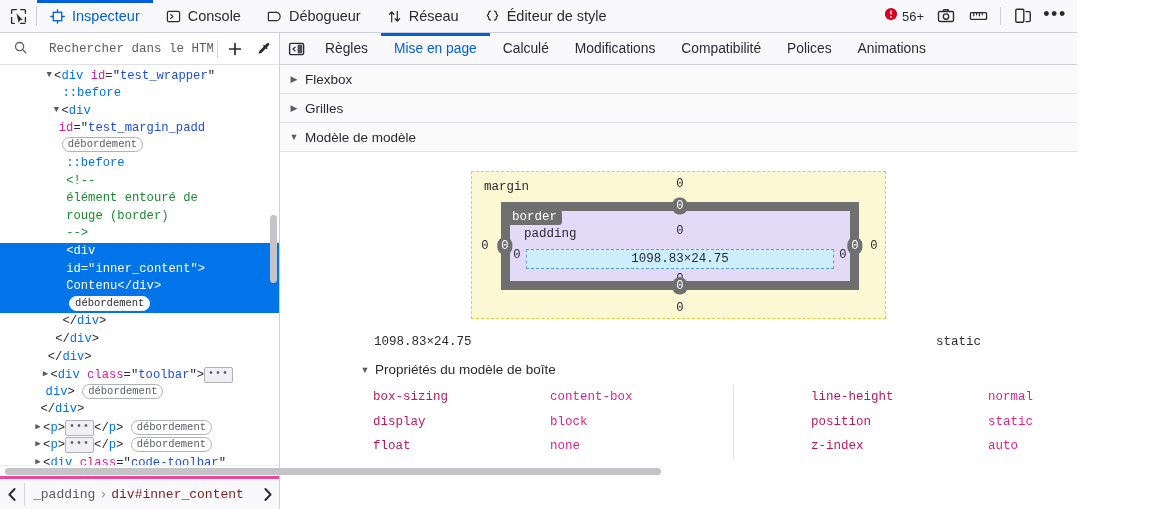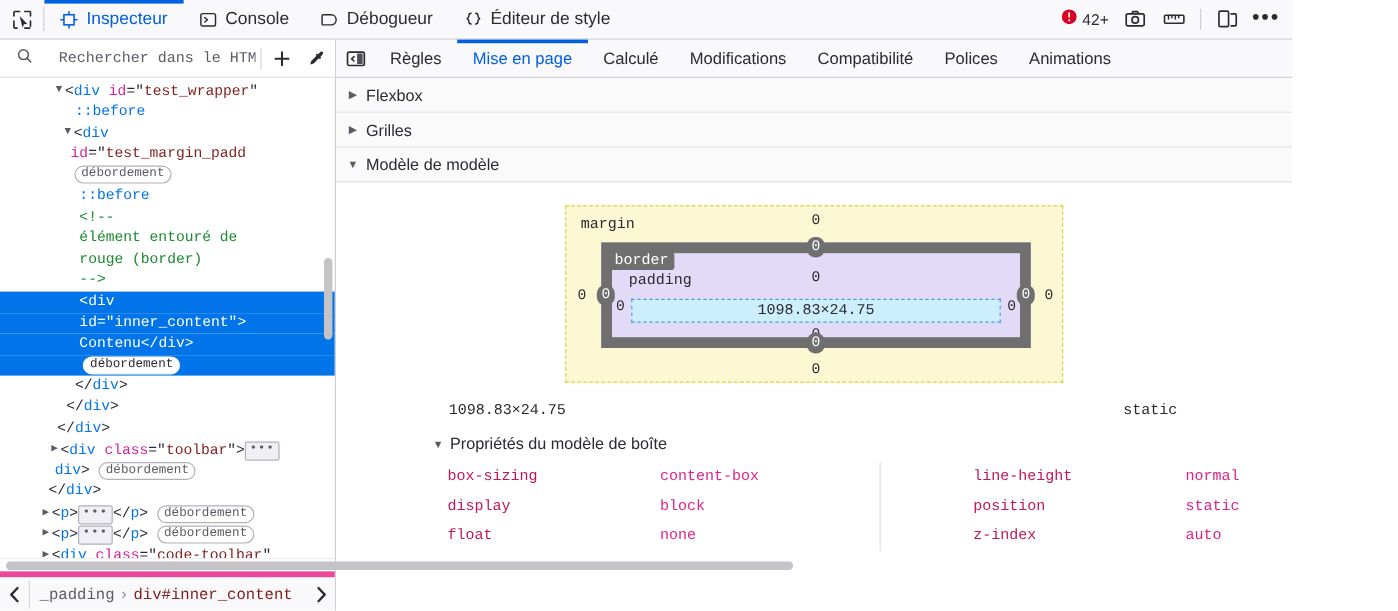--- a/index.html
+++ b/index.html
@@ -86,21 +86,21 @@
   .mrow.sel { background:#0074e8; color:#fff; }
   .mrow.sel .tag, .mrow.sel .attr, .mrow.sel .val, .mrow.sel .punct, .mrow.sel .txt { color:#fff; }
   .mrow.sel .badge { background:#fff; color:#2b2a33; border-color:#fff; }
   .ind { display:inline-block; }
   .twisty {
     display:inline-block; width:10px; font-size:9px; color:#5b5b66;
     text-align:center; vertical-align:middle; cursor:pointer;
   }
   .tag { color:#0074e8; }
   .attr { color:#d3219b; }
-  .val { color:#7f1d1d; }
+  .val { color:#1d4ed8; }
   .punct { color:#2b2a33; }
   .pseudo { color:#0074e8; }
   .comment { color:#1a8a2e; }
   .txt { color:#2b2a33; }
   .badge {
     display:inline-block; border:1px solid #b1b1b9; border-radius:9px;
     padding:0 5px; font-size:10.5px; line-height:13px;
     color:#5b5b66; background:#fff; vertical-align:1px;
   }
   .ellipsis-box {
@@ -115,21 +115,21 @@
   .h-scroll-track {
     flex:0 0 11px; height:11px; position:relative; background:#fff;
     border-top:1px solid #ededf0;
   }
   .h-scroll-thumb {
     position:absolute; left:5px; top:2px; width:656px; height:7px;
     background:#c3c3c8; border-radius:4px;
   }
   .breadcrumbs {
     flex:0 0 33px; height:33px; display:flex; align-items:center;
-    border-top:5px solid #ec4899; background:#f9f9fb; overflow:hidden;
+    border-top:3px solid #ec4899; background:#f9f9fb; overflow:hidden;
   }
   .bc-arrow { width:24px; display:flex; align-items:center; justify-content:center; cursor:pointer; color:#2b2a33; font-size:17px; }
   .bc-items {
     flex:1 1 auto; display:flex; align-items:center; gap:4px;
     font-family:"Liberation Mono", monospace; font-size:13px; overflow:hidden;
     border-left:1px solid #d7d7db; padding-left:8px; height:23px;
   }
   .bc-item { color:#5b5b66; cursor:pointer; white-space:nowrap; }
   .bc-item.current { color:#7f1d1d; }
   .bc-sep { color:#8f8f9d; }
@@ -255,40 +255,49 @@
         <span class="ico">
           <svg width="15" height="15" viewBox="0 0 16 16" fill="none">
             <path d="M2.2 3.5h7.5c2.3 0 4.3 1.9 4.3 4.5s-2 4.5-4.3 4.5H2.2a.7.7 0 0 1-.7-.7V4.2a.7.7 0 0 1 .7-.7z" stroke="#2b2a33" stroke-width="1.3"></path>
           </svg>
         </span>
         <span>Débogueur</span>
       </div>
       <div class="tab">
         <span class="ico">
           <svg width="15" height="15" viewBox="0 0 16 16" fill="none">
+            <path d="M5 13.5V3M5 3L2.6 5.6M5 3l2.4 2.6" stroke="#2b2a33" stroke-width="1.3" stroke-linecap="round" stroke-linejoin="round"></path>
+            <path d="M11 2.5V13M11 13l2.4-2.6M11 13l-2.4-2.6" stroke="#2b2a33" stroke-width="1.3" stroke-linecap="round" stroke-linejoin="round"></path>
+          </svg>
+        </span>
+        <span>Réseau</span>
+      </div>
+      <div class="tab">
+        <span class="ico">
+          <svg width="15" height="15" viewBox="0 0 16 16" fill="none">
             <path d="M6 2.2c-1.6 0-2 .9-2 2.1 0 1-.3 2-1.4 2.3v.7C3.7 7.6 4 8.6 4 9.6c0 1.3.4 2.2 2 2.2" stroke="#2b2a33" stroke-width="1.3" stroke-linecap="round"></path>
             <path d="M10 2.2c1.6 0 2 .9 2 2.1 0 1 .3 2 1.4 2.3v.7c-1.1.3-1.4 1.3-1.4 2.3 0 1.3-.4 2.2-2 2.2" stroke="#2b2a33" stroke-width="1.3" stroke-linecap="round"></path>
           </svg>
         </span>
         <span>Éditeur de style</span>
       </div>
     </div>
 
     <div class="toolbar-spacer"></div>
 
     <div class="toolbar-right">
       <div class="err-badge">
         <span>
           <svg width="14" height="14" viewBox="0 0 16 16">
             <circle cx="8" cy="8" r="7" fill="#d70022"></circle>
             <rect x="7.2" y="3.6" width="1.6" height="5.2" rx="0.8" fill="#fff"></rect>
             <circle cx="8" cy="11.4" r="1" fill="#fff"></circle>
           </svg>
         </span>
-        <span class="count">42+</span>
+        <span class="count">56+</span>
       </div>
       <div class="icon-btn" title="Capture d'écran">
         <svg width="18" height="18" viewBox="0 0 18 18" fill="none">
           <rect x="1.5" y="4.5" width="15" height="10" rx="1.4" stroke="#2b2a33" stroke-width="1.4"></rect>
           <path d="M6 4.5l1-1.8h4l1 1.8" stroke="#2b2a33" stroke-width="1.4" stroke-linejoin="round"></path>
           <circle cx="9" cy="9.6" r="2.7" stroke="#2b2a33" stroke-width="1.4"></circle>
         </svg>
       </div>
       <div class="icon-btn" title="Mesurer">
         <svg width="19" height="18" viewBox="0 0 20 18" fill="none">

